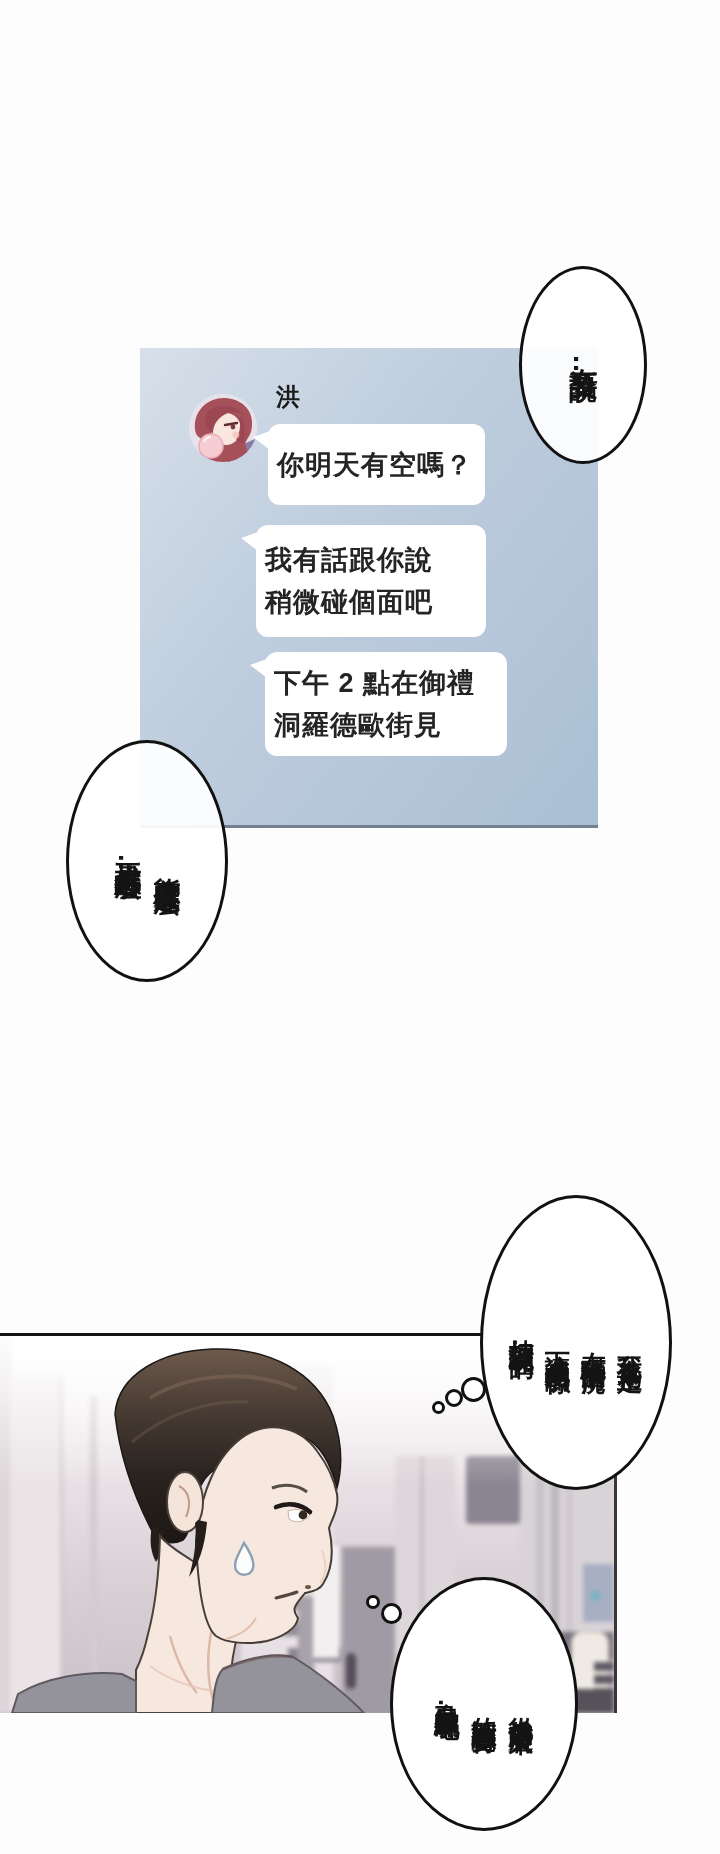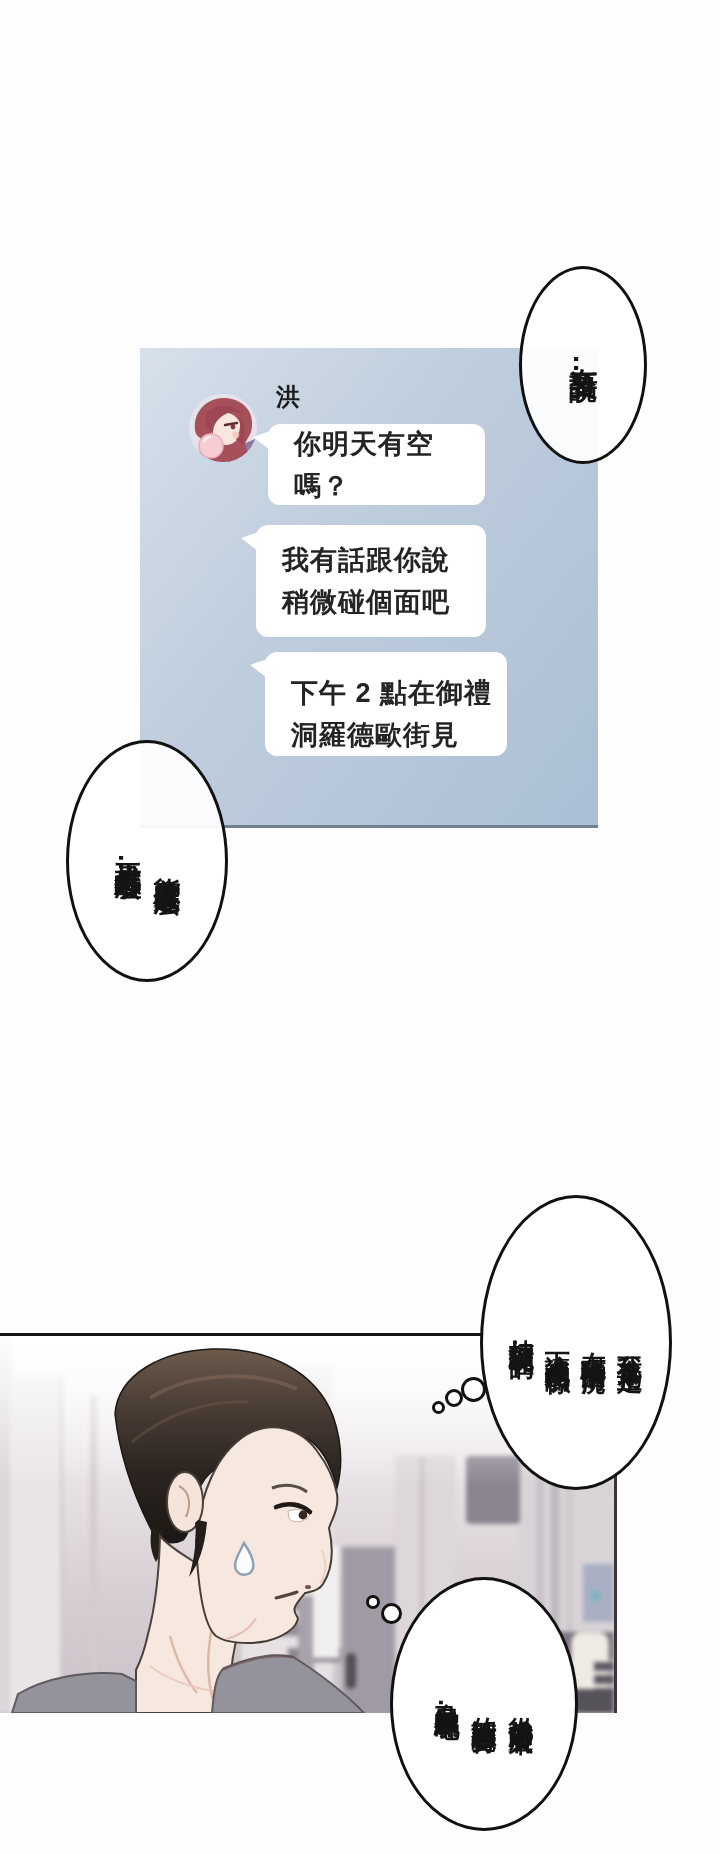--- a/index.html
+++ b/index.html
@@ -50,34 +50,34 @@
     position:absolute; left:49px; top:46px; width:68px; height:68px;
     border-radius:50%; overflow:hidden; background:#e9e3ea;
   }
   .avatar svg { display:block; }
   .contact-name {
     position:absolute; left:136px; top:33px;
     font-size:24px; font-weight:700; color:#1b1b1b; letter-spacing:1px;
   }
   .msg {
     position:absolute; background:#fff; border-radius:12px;
-    display:flex; align-items:center; box-sizing:border-box; padding-left:26px;
+    display:flex; align-items:center; box-sizing:border-box; padding-left:9px;
   }
   .msg::before {
     content:""; position:absolute; left:-15px; top:7px; width:0; height:0;
     border-top:6px solid transparent; border-bottom:13px solid transparent;
     border-right:17px solid #fff;
   }
   .msg-text {
     font-size:27px; font-weight:600; letter-spacing:1px; line-height:42px;
     color:#242424; white-space:pre-line;
   }
   .msg-1 { left:128px; top:76px;  width:217px; height:81px;  }
   .msg-2 { left:116px; top:177px; width:230px; height:112px; }
-  .msg-3 { left:125px; top:304px; width:242px; height:104px;align-items:flex-end; }
+  .msg-3 { left:125px; top:304px; width:242px; height:104px; }
 
   
   .photo {
     position:absolute; left:0; top:1333px; width:614px; height:377px;
     border-top:3px solid #141414; border-right:3px solid #3a3539;
     overflow:hidden; z-index:1; box-sizing:content-box;
     background:linear-gradient(180deg,#ffffff 0%,#f6f2f4 14%,#e7e0e4 40%,#d7cfd4 68%,#cac2c8 100%);
   }
   .photo-bg { position:absolute; left:-4px; top:-4px; right:-4px; bottom:-4px; filter:blur(2px); }
   .photo-bg > div { position:absolute; }

